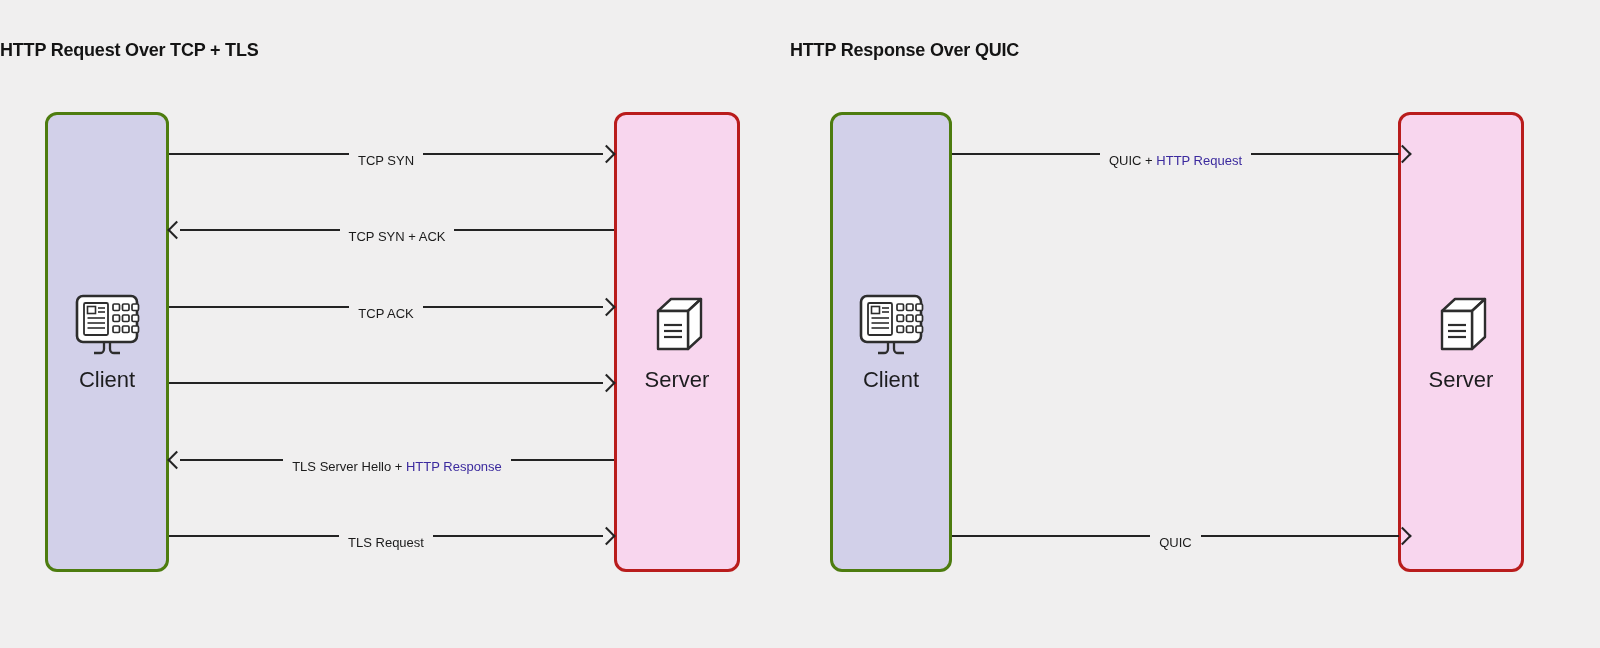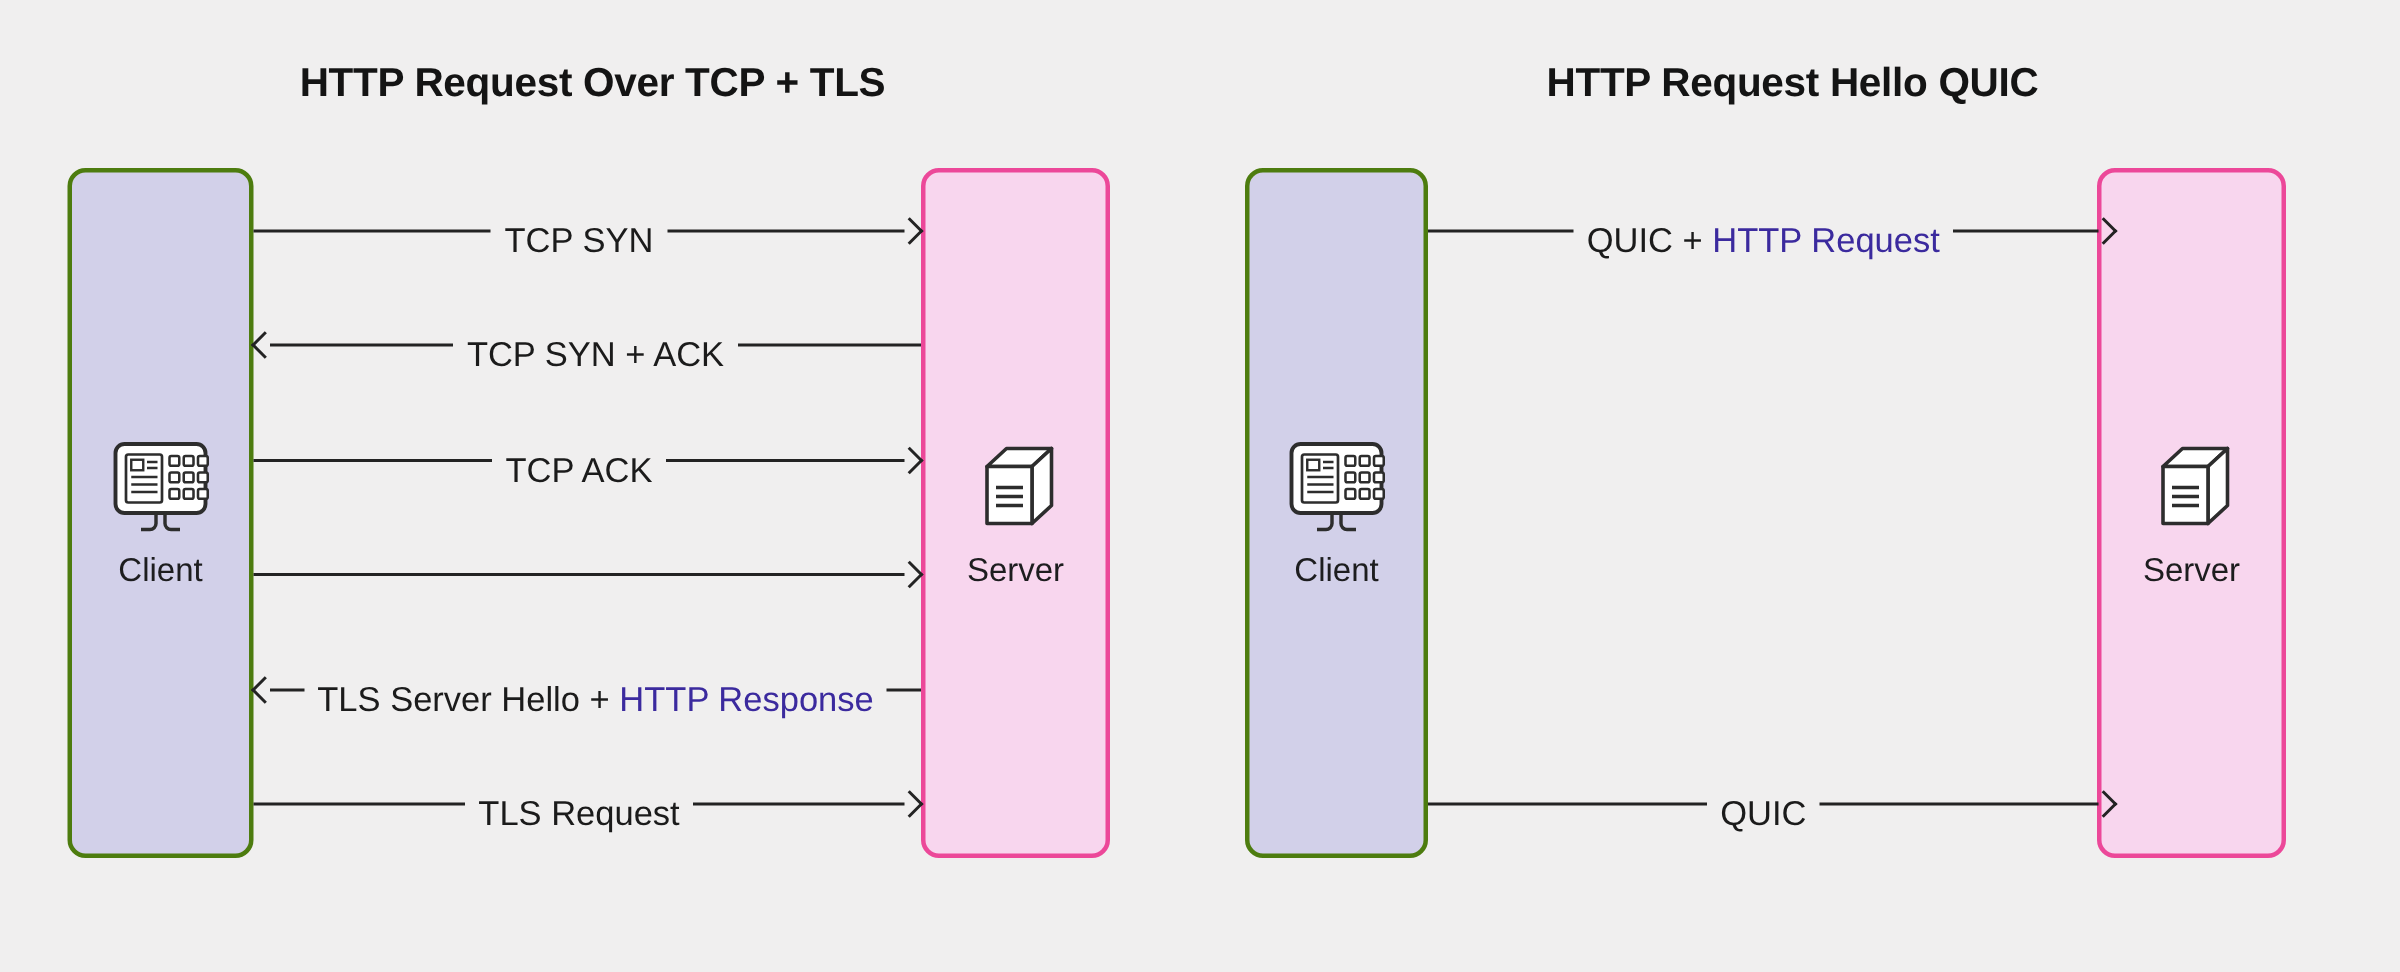--- a/index.html
+++ b/index.html
@@ -24,22 +24,22 @@
     height: 648px;
   }
   .panel-left  { left: 0;    width: 790px; }
   .panel-right { left: 790px; width: 810px; }
 
   .panel-title {
     position: absolute;
     top: 40px;
     left: 0;
     width: 100%;
-    text-align: center;
-    font-size: 27px;
+    text-align: left;
+    font-size: 18px;
     font-weight: bold;
     color: #141414;
     letter-spacing: -0.2px;
     white-space: nowrap;
   }
 
   
   .endpoint {
     position: absolute;
     top: 112px;
@@ -50,21 +50,21 @@
     flex-direction: column;
     align-items: center;
     justify-content: center;
   }
   .endpoint.client {
     background: #d2d0e9;
     border: 3px solid #4d7c0f;
   }
   .endpoint.server {
     background: #f8d6ee;
-    border: 3px solid #ec4899;
+    border: 3px solid #b91c1c;
   }
   .endpoint-label {
     margin-top: 10px;
     font-size: 22px;
     color: #1d1d1f;
     line-height: 1;
   }
   .icon-wrap {
     width: 72px;
     height: 66px;
@@ -98,21 +98,21 @@
   }
   .msg-line {
     flex: 1 1 auto;
     height: 2px;
     background: #232323;
     min-width: 8px;
   }
   .msg-label {
     flex: 0 0 auto;
     padding: 0 9px;
-    font-size: 23px;
+    font-size: 13px;
     color: #1b1b1b;
     white-space: nowrap;
     line-height: 1;
     margin-top: 13px;
   }
   .msg-label .accent {
     color: #3b2a9e;
   }
   .arrow-head {
     flex: 0 0 auto;
@@ -231,21 +231,21 @@
         <span class="msg-line"></span>
         <span class="msg-label"><span>TLS Request</span></span>
         <span class="msg-line"></span>
         <span class="arrow-head right"></span>
       </div>
 
     </div>
   </div>
 
   <div class="panel panel-right">
-    <div class="panel-title">HTTP Request Hello QUIC</div>
+    <div class="panel-title">HTTP Response Over QUIC</div>
   </div>
 
   <div class="endpoint client" id="client-right">
     <span class="icon-wrap">
       <svg viewBox="0 0 72 66" width="72" height="66">
         <rect x="6" y="3" width="60" height="46" rx="6" ry="6" fill="#ffffff" stroke="#2d2d2d" stroke-width="2.6"></rect>
         <rect x="13" y="10" width="24" height="32" rx="1.5" fill="#ffffff" stroke="#2d2d2d" stroke-width="1.8"></rect>
         <rect x="16.5" y="13.5" width="8" height="7" fill="#ffffff" stroke="#2d2d2d" stroke-width="1.6"></rect>
         <line x1="27" y1="15" x2="34" y2="15" stroke="#2d2d2d" stroke-width="1.6"></line>
         <line x1="27" y1="19" x2="34" y2="19" stroke="#2d2d2d" stroke-width="1.6"></line>

